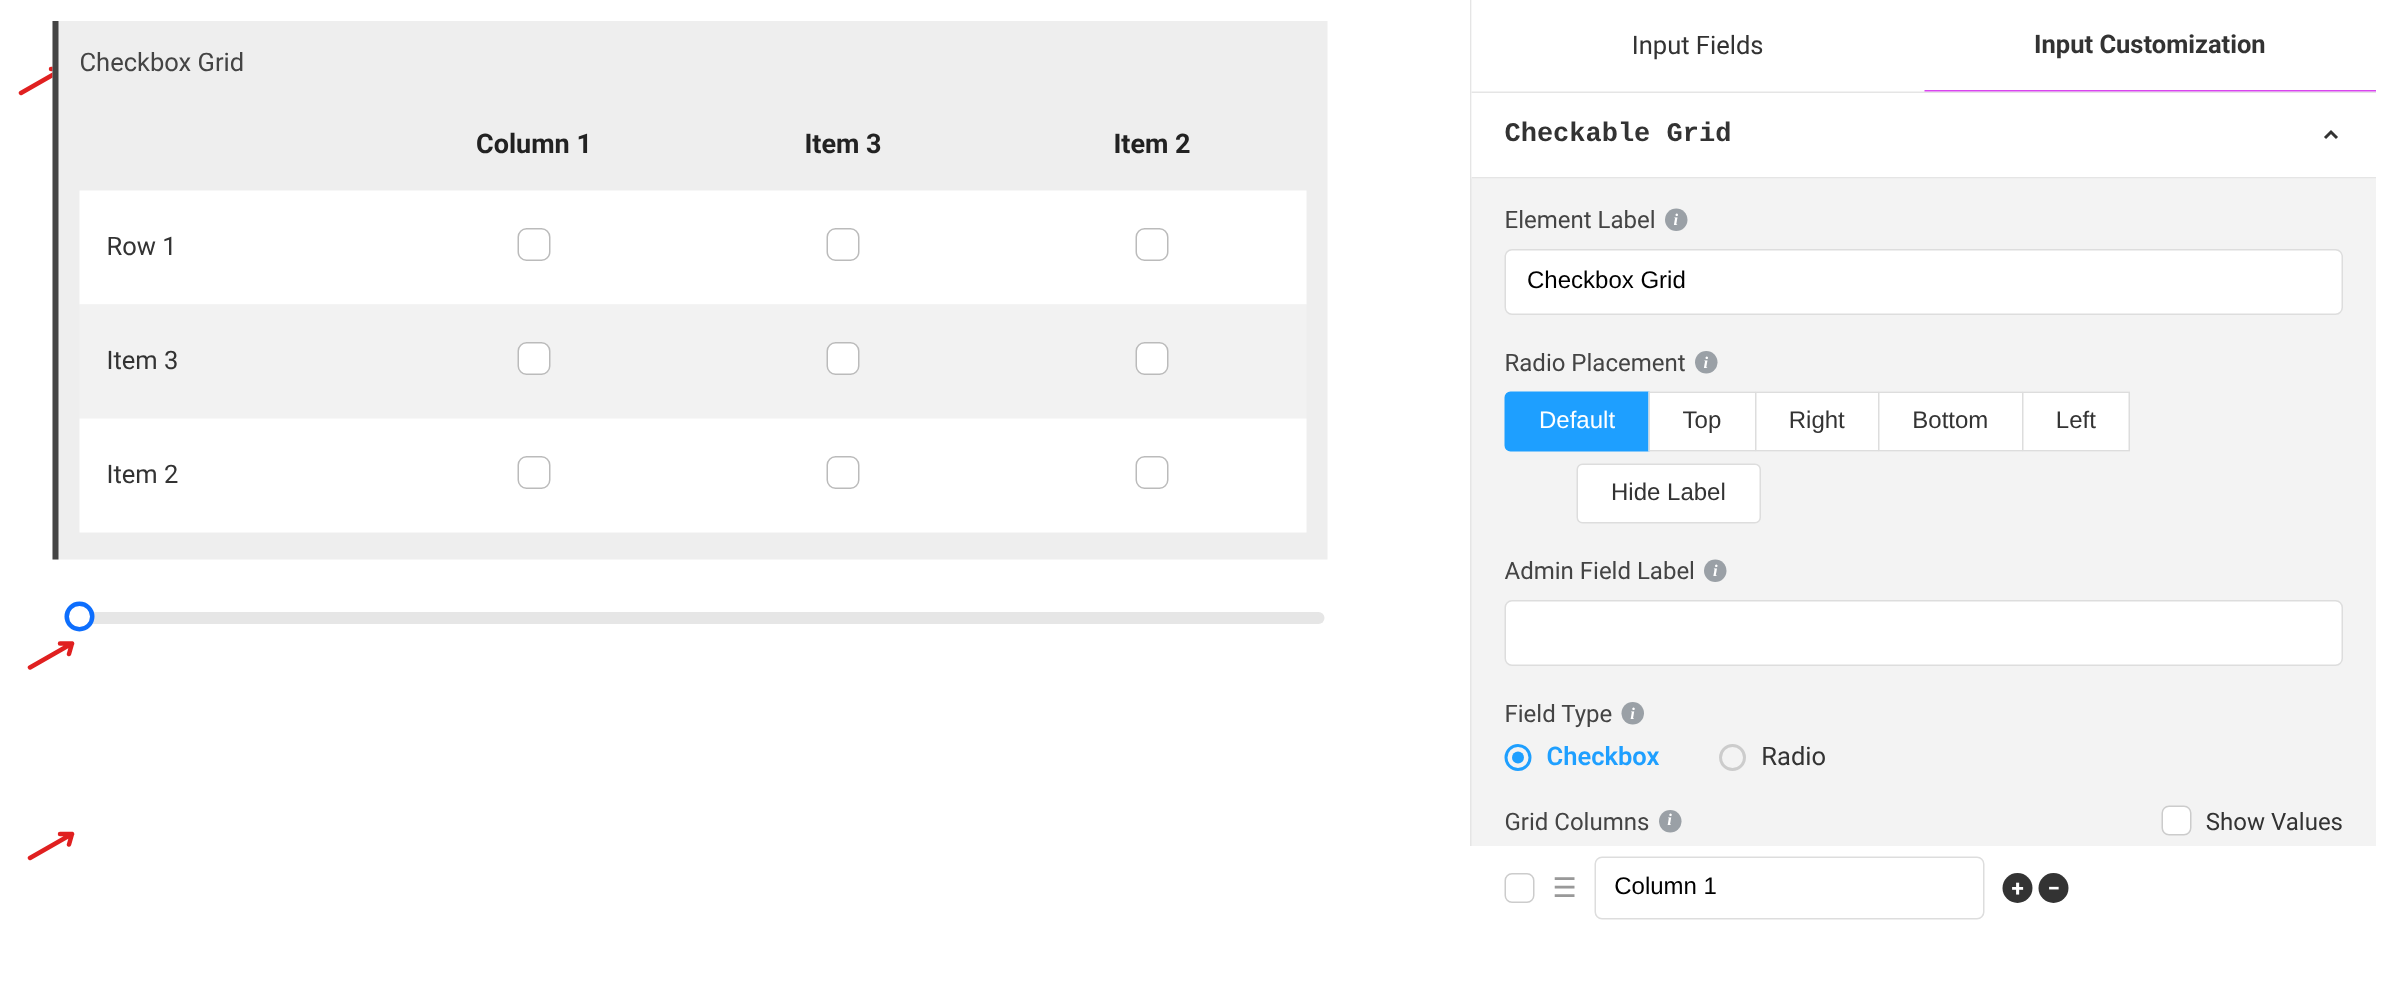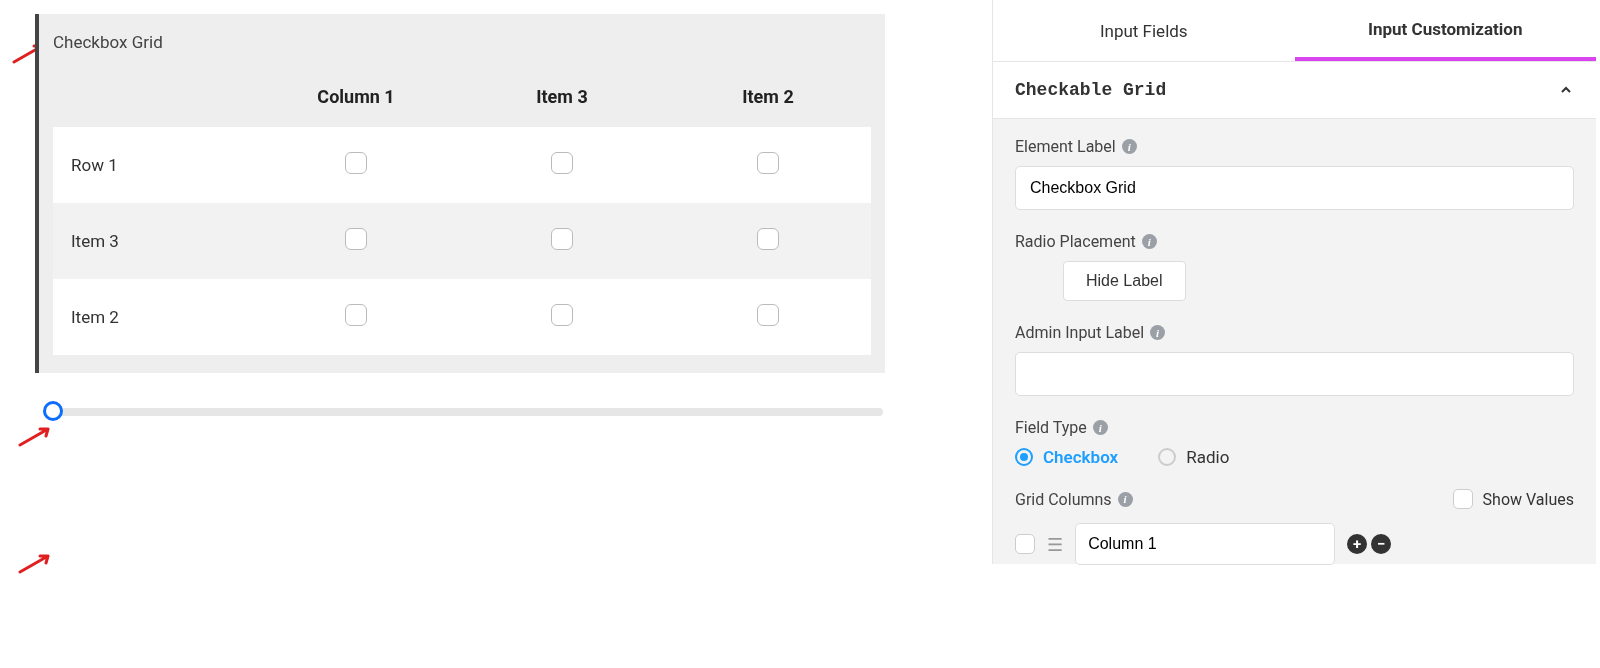--- a/index.html
+++ b/index.html
@@ -14,21 +14,21 @@
   }
   .left-panel {
     position: absolute;
     left: 0;
     top: 0;
     width: 885px;
     padding: 14px 0 0 35px;
   }
   .right-panel {
     position: absolute;
-    right: 4px;
+    right: 16px;
     top: 0;
     width: 604px;
     height: 564px;
     background: #f3f3f3;
     border-left: 1px solid #e5e5e5;
   }
 
   
   .arrow {
     position: absolute;
@@ -140,21 +140,21 @@
     flex: 1;
     display: flex;
     align-items: center;
     justify-content: center;
     font-size: 17px;
     color: #333;
     cursor: pointer;
   }
   .tab.active {
     font-weight: 700;
-    border-bottom: 4px solid #d946ef;
+    border-bottom: 1px solid #d946ef;
   }
 
   .panel-section-head {
     display: flex;
     align-items: center;
     justify-content: space-between;
     background: #fff;
     padding: 18px 22px;
     border-bottom: 1px solid #e5e5e5;
     font-weight: 700;
@@ -342,28 +342,35 @@
         <span class="info-icon">i</span>
       </div>
       <input class="p-input" value="Checkbox Grid" style="">
     </div>
 
     <div class="p-group">
       <div class="p-label">
         <span>Radio Placement</span>
         <span class="info-icon">i</span>
       </div>
+      <div class="btn-row">
+        <button class="seg-btn active">Default</button>
+        <button class="seg-btn">Top</button>
+        <button class="seg-btn">Right</button>
+        <button class="seg-btn">Bottom</button>
+        <button class="seg-btn">Left</button>
+      </div>
       <div class="seg-row2">
         <button class="seg-btn">Hide Label</button>
       </div>
     </div>
 
     <div class="p-group">
       <div class="p-label">
-        <span>Admin Input Label</span>
+        <span>Admin Field Label</span>
         <span class="info-icon">i</span>
       </div>
       <input class="p-input" value="" style="">
     </div>
 
     <div class="p-group">
       <div class="p-label">
         <span>Field Type</span>
         <span class="info-icon">i</span>
       </div>

